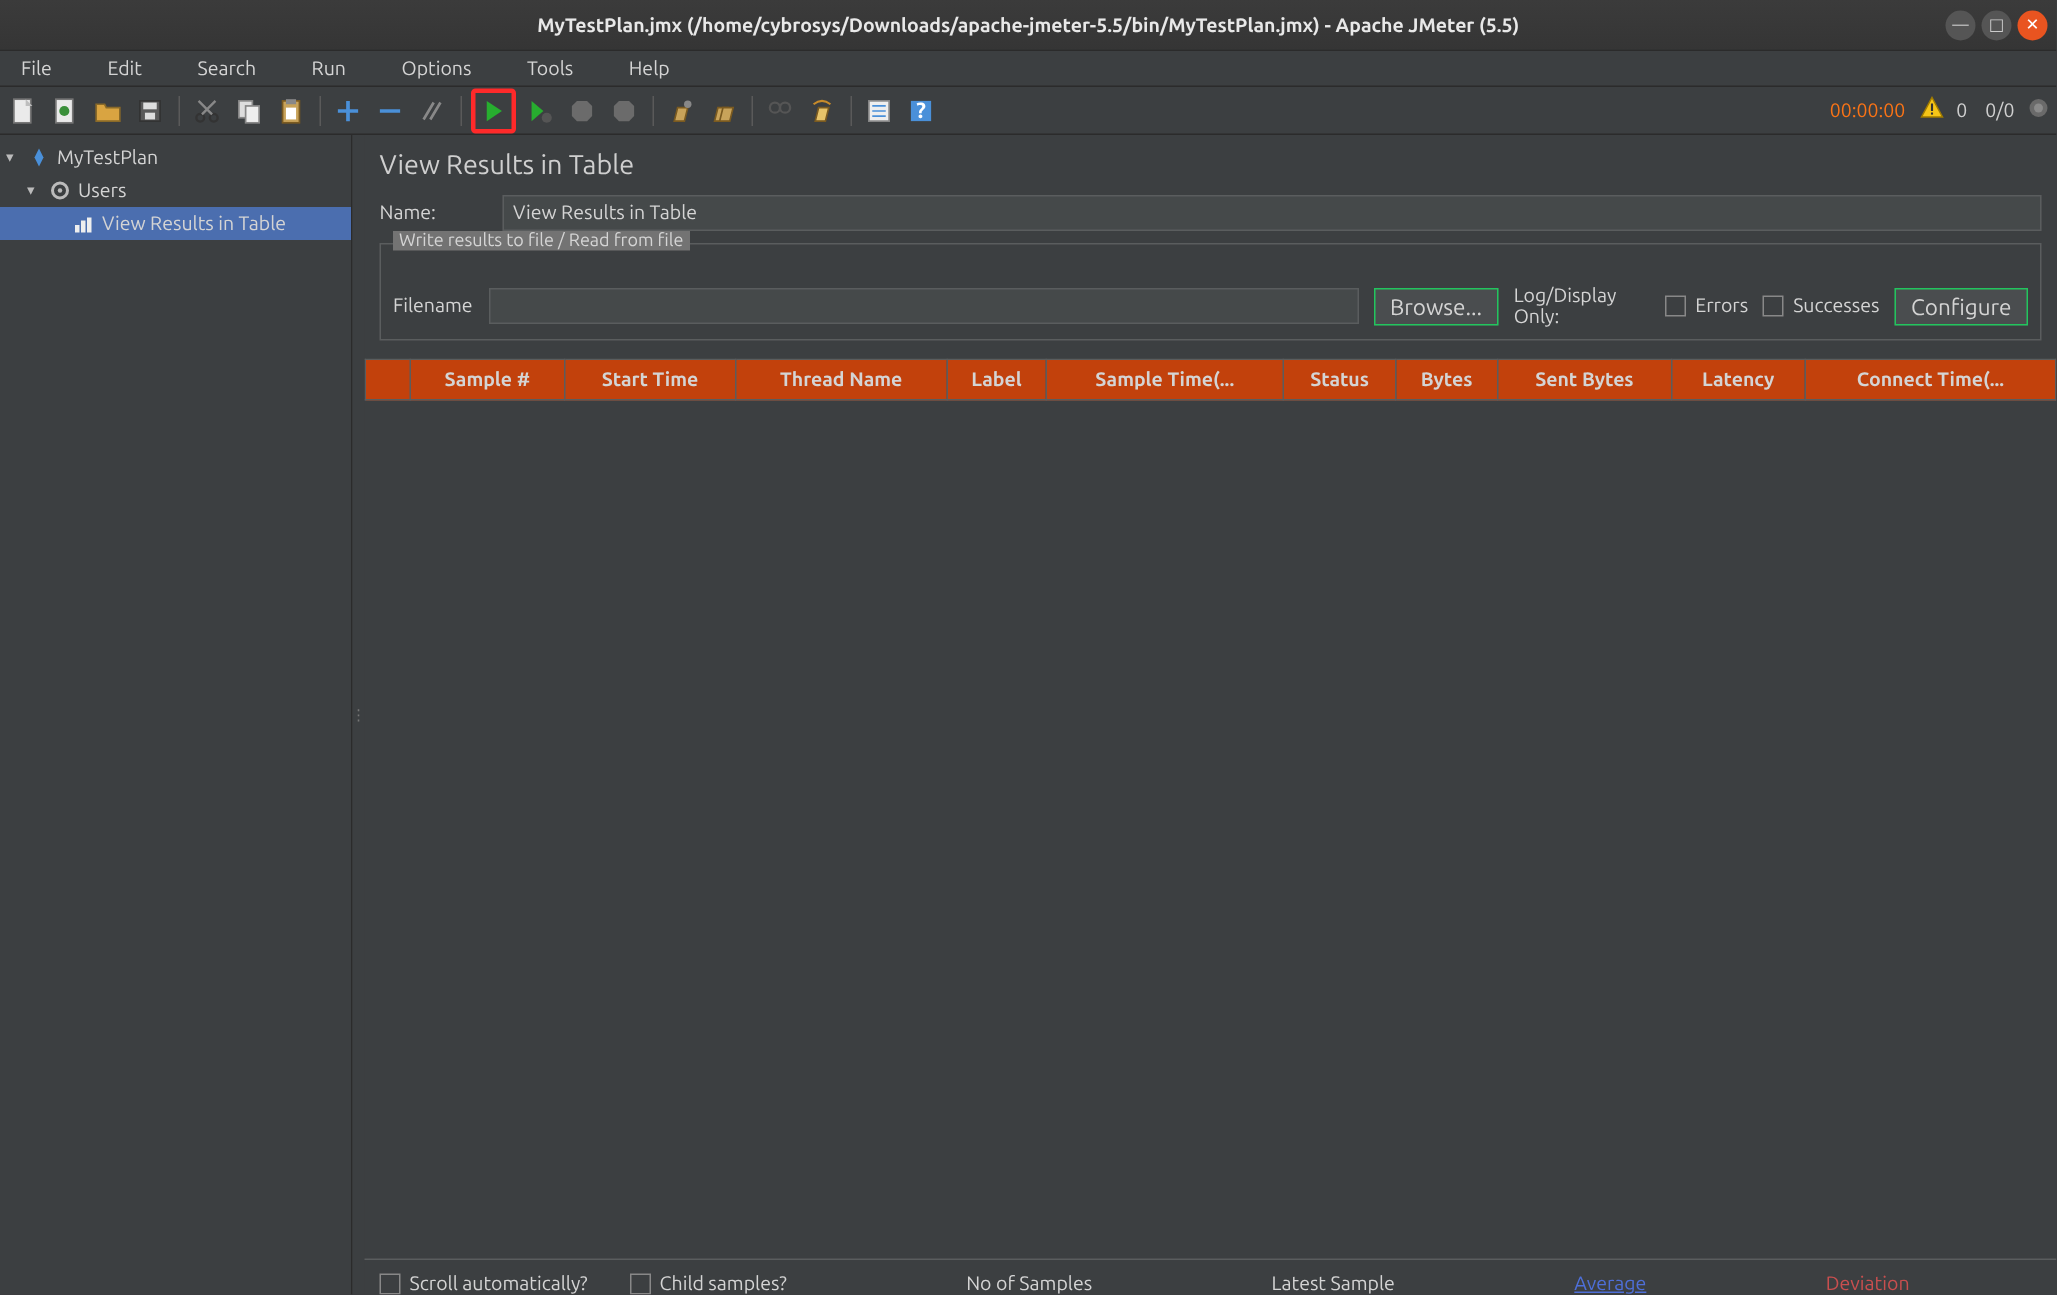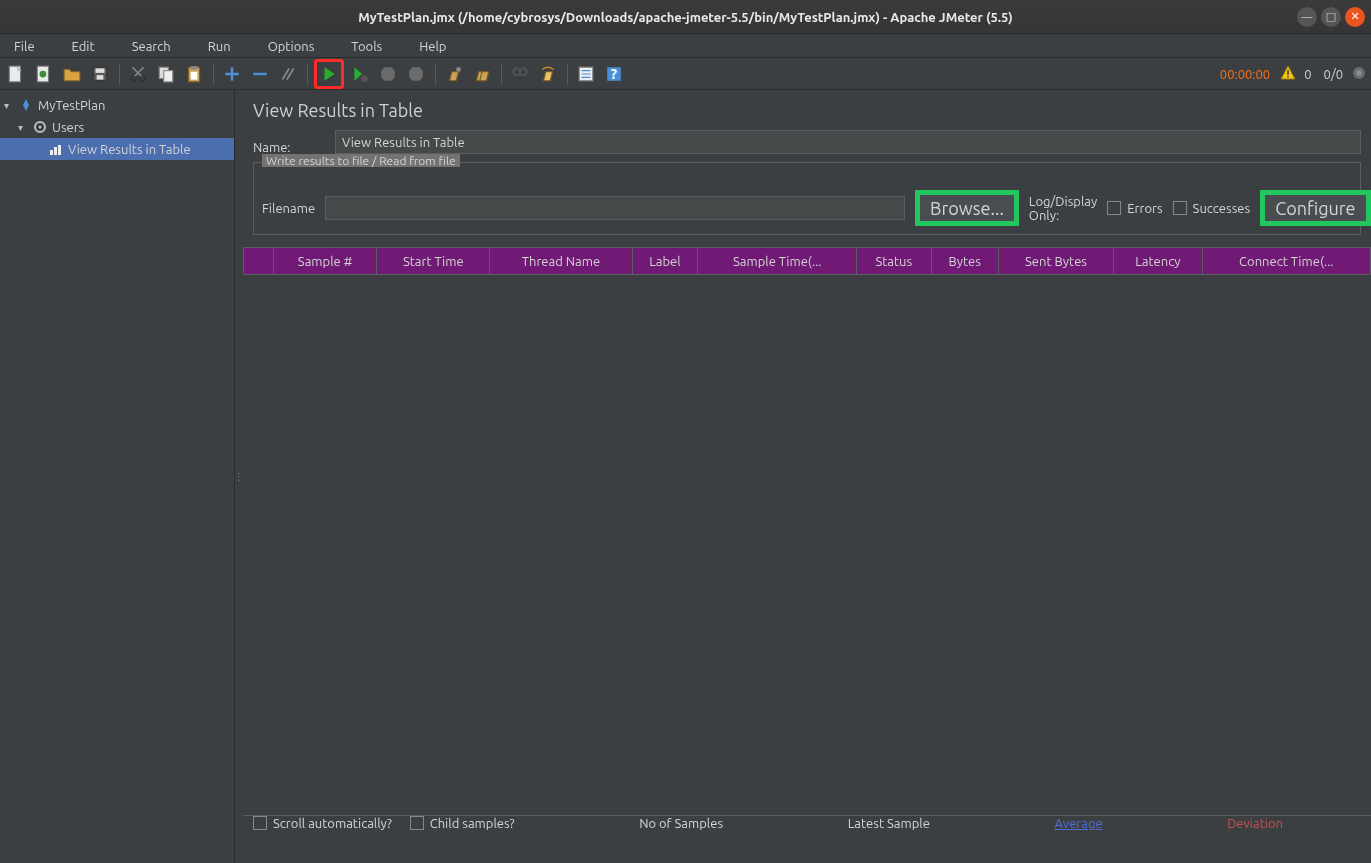--- a/index.html
+++ b/index.html
@@ -36,38 +36,38 @@
 
 .tnode { display:flex; align-items:center; height:22px; padding-left:4px; gap:4px; cursor:pointer; }
 .tnode .arrow { width:10px; font-size:10px; color:#bbb; }
 .tnode .ticon { width:16px; height:16px; display:flex; align-items:center; justify-content:center; }
 .tnode.sel { background:#4b6eaf; color:#fff; }
 .ind1 { padding-left:18px; }
 .ind2 { padding-left:48px; }
 
 
 .panel-title { font-size:18px; color:#cfcfcf; padding:10px 10px 6px 10px; }
-.formrow { display:flex; align-items:flex-end; padding:4px 10px; gap:10px; }
+.formrow { display:flex; align-items:center; padding:4px 10px; gap:10px; }
 .formrow label { width:72px; color:#d4d4d4; }
 .finput { flex:1; height:24px; background:#45494a; border:1px solid #5a5d5e; color:#d4d4d4; padding:0 6px; }
 .finput.small { width:580px; flex:0 0 auto; }
 
 .fieldset { margin:4px 10px 6px 10px; border:1px solid #5a5d5e; padding:4px 8px 8px 8px; position:relative; }
 .fieldset .legend { position:absolute; top:-9px; left:8px; background:#737373; padding:0 4px; color:#d4d4d4; font-size:12px; }
 .fsrow { display:flex; align-items:center; gap:10px; margin-top:23px; }
 .fsrow label.fn { width:60px; }
-.btn { background:#4a4d4f; border:5px solid #22c55e; color:#d4d4d4; padding:3px 10px; cursor:pointer; font-size:18px; }
+.btn { background:#4a4d4f; border:1px solid #22c55e; color:#d4d4d4; padding:3px 10px; cursor:pointer; font-size:15px; }
 .chk { display:flex; align-items:center; gap:6px; }
 .chk .box { width:14px; height:14px; border:1px solid #888; background:#3c3f41; }
 
 .tablewrap { flex:1; margin:6px 0 0 0; overflow:auto; min-height:0; }
 table { width:100%; border-collapse:collapse; }
-th { background:#701a75; border:1px solid #5a5d5e; padding:6px 4px; font-weight:normal; color:#d4d4d4; text-align:center; white-space:nowrap; font-size:13px; }
-
-.footer { height:48px; border-top:1px solid #5a5d5e; display:flex; align-items:flex-start; padding:0 10px; gap:18px; }
+th { background:#c2410c; border:1px solid #5a5d5e; padding:6px 4px; font-weight:bold; color:#d4d4d4; text-align:center; white-space:nowrap; font-size:13px; }
+
+.footer { height:24px; border-top:1px solid #5a5d5e; display:flex; align-items:flex-end; padding:0 10px; gap:28px; }
 .footer .grow { flex:1; }
 .ftext.avg { color:#4e6fd8;text-decoration:underline; }
 .ftext.dev { color:#c94f4f; }
 </style>
 </head>
 <body>
 
 <div class="titlebar">
   <div class="title">MyTestPlan.jmx (/home/cybrosys/Downloads/apache-jmeter-5.5/bin/MyTestPlan.jmx) - Apache JMeter (5.5)</div>
   <div class="winctrls">

